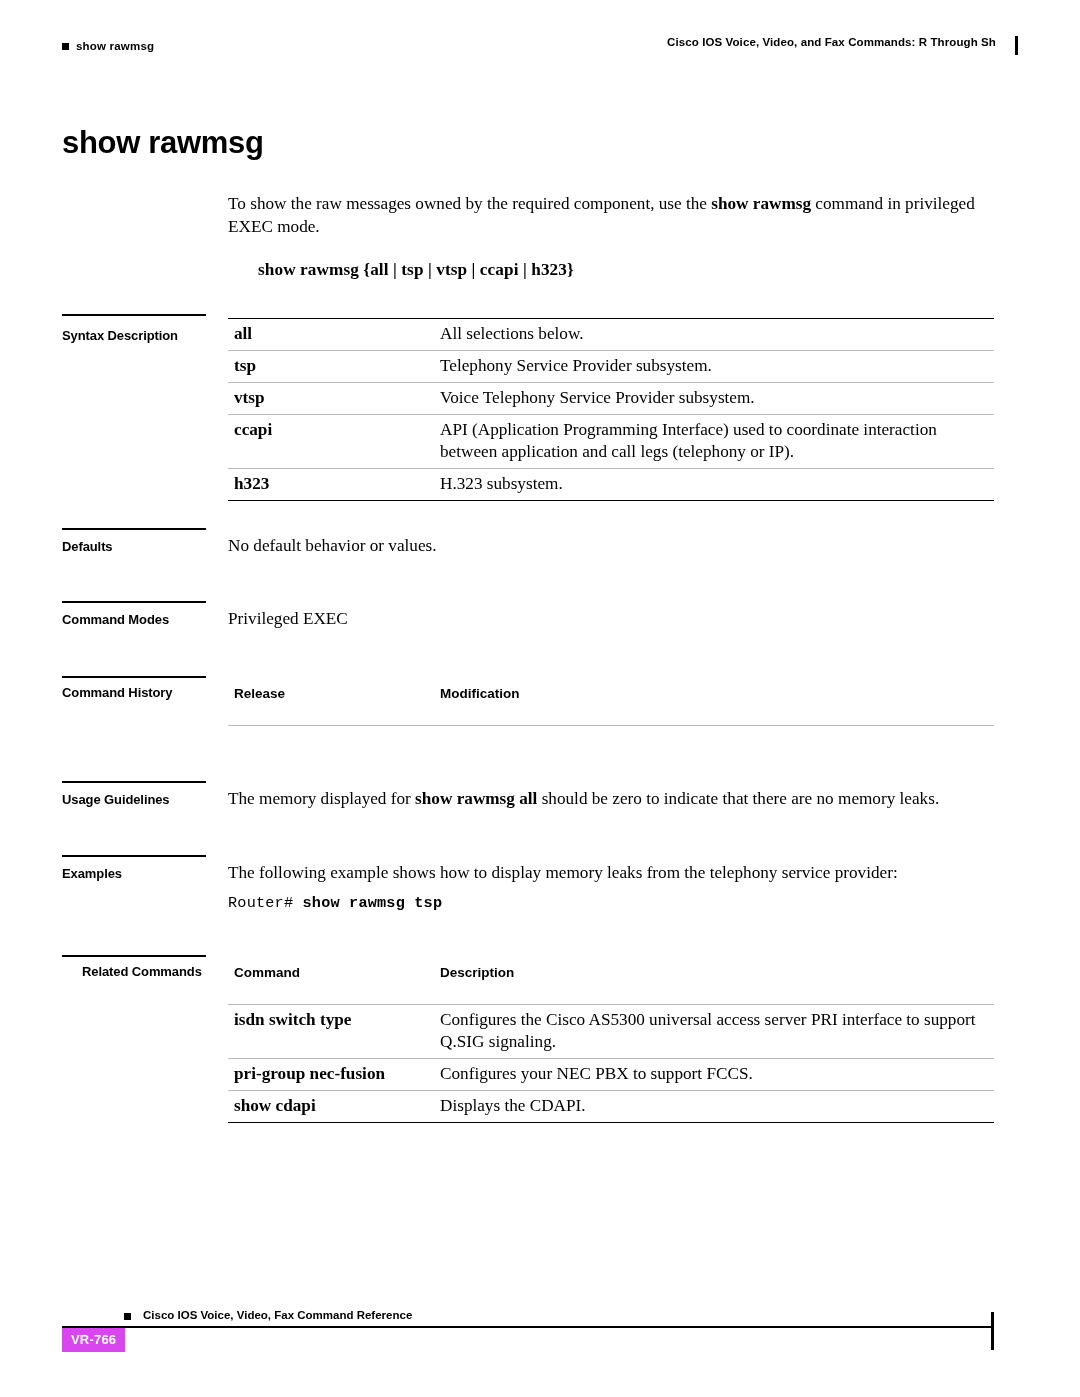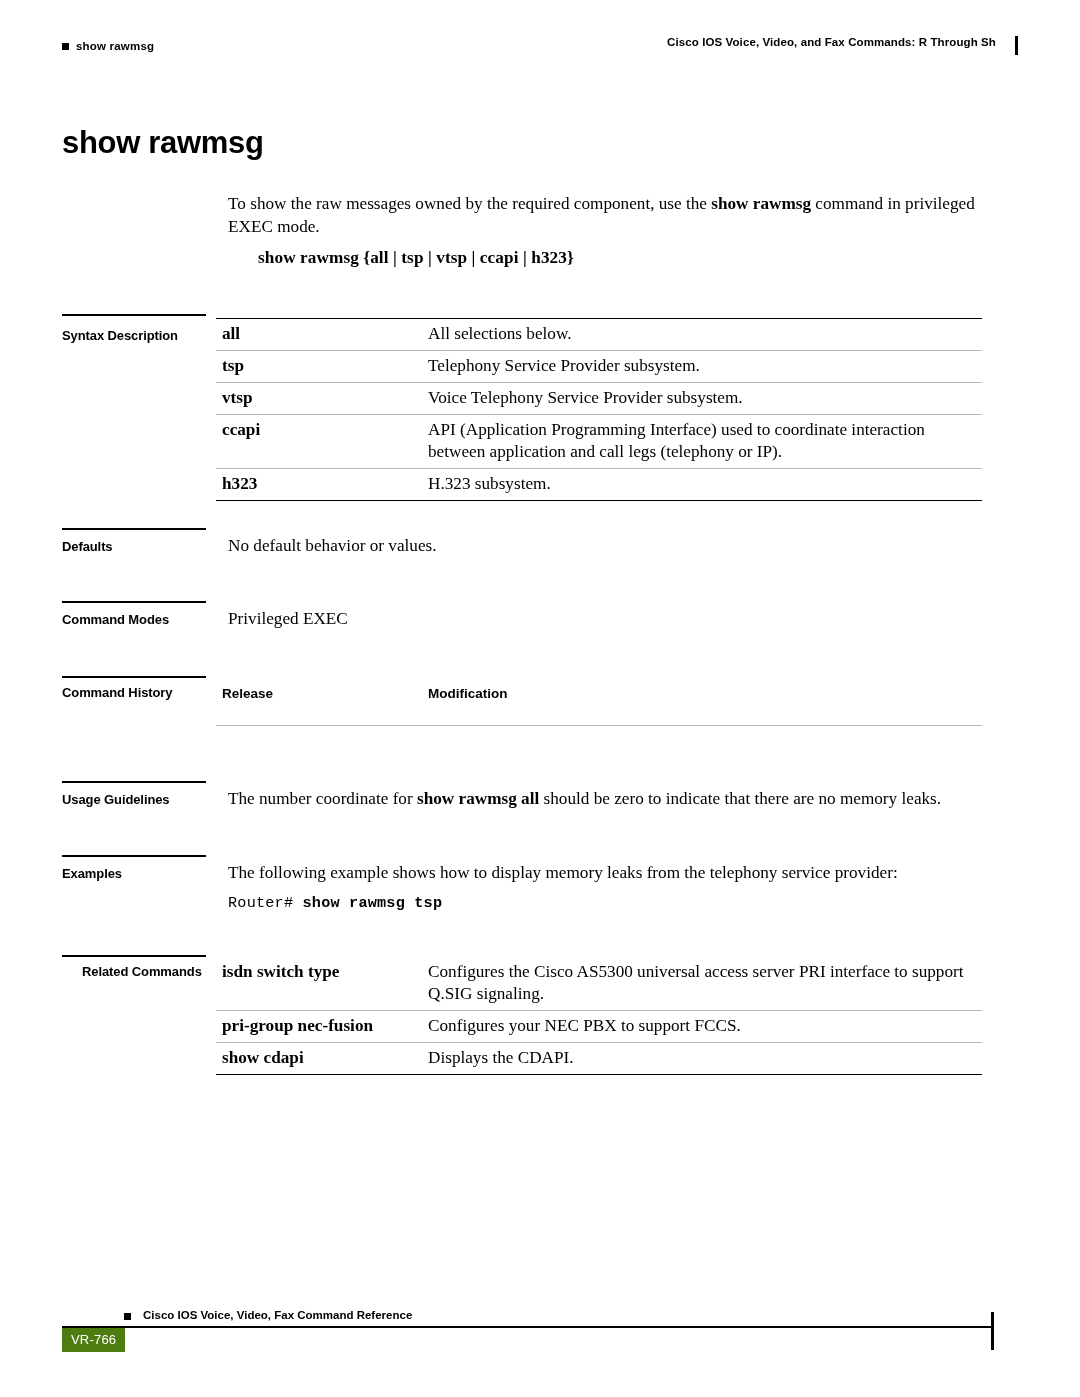--- a/index.html
+++ b/index.html
@@ -83,21 +83,21 @@
     left: 228px;
     top: 192px;
     width: 766px;
   }
   .para {
     font-size: 17.2px;
     line-height: 23px;
     margin: 0 0 0 0;
   }
   .syntax-line {
-    margin-top: 10px;
+    margin-top: 22px;
     margin-left: 30px;
     font-size: 17.2px;
     font-weight: bold;
     letter-spacing: 0.1px;
   }
 
   
   .sec-label {
     position: absolute;
     left: 62px;
@@ -111,21 +111,21 @@
     position: absolute;
     left: 62px;
     width: 144px;
     height: 2px;
     background: #000;
   }
 
   
   .tbl {
     position: absolute;
-    left: 216px;
+    left: 228px;
     width: 766px;
     border-collapse: collapse;
     font-size: 17.2px;
   }
   .tbl td {
     padding: 4px 6px 5px 6px;
     vertical-align: top;
     line-height: 22px;
   }
   .tbl .hr-top td { border-top: 1.5px solid #000; }
@@ -189,25 +189,25 @@
     left: 991px;
     top: 1312px;
     width: 3px;
     height: 38px;
     background: #000;
   }
   .page-num {
     position: absolute;
     left: 62px;
     top: 1328px;
-    background: #4d7c0f;
+    background: #d946ef;
     color: #fff;
     font-family: "Liberation Sans", sans-serif;
     font-size: 13px;
-    font-weight: normal;
+    font-weight: bold;
     padding: 4px 9px 5px 9px;
     letter-spacing: 0.2px;
   }
 </style>
 </head>
 <body>
 
 <div class="page">
 
   <div class="header">
@@ -269,32 +269,36 @@
     <tbody>
         <tr class="hdr-row rule">
       <td class="col-term">Release</td>
       <td>Modification</td>
     </tr>
   </tbody>
     </table>
 
   <div class="sec-rule" style="top:781px;"></div>
   <div class="sec-label" style="top:792px;">Usage Guidelines</div>
-  <div class="plain-block" style="top:787px;"><span>The number coordinate for </span><b>show rawmsg all</b><span> should be zero to indicate that there are no memory leaks.</span></div>
+  <div class="plain-block" style="top:787px;"><span>The memory displayed for </span><b>show rawmsg all</b><span> should be zero to indicate that there are no memory leaks.</span></div>
 
   <div class="sec-rule" style="top:855px;"></div>
   <div class="sec-label" style="top:866px;">Examples</div>
   <div class="plain-block" style="top:861px;">The following example shows how to display memory leaks from the telephony service provider:</div>
   <div class="code" style="top:894px;"><span>Router# </span><b>show rawmsg tsp</b></div>
 
   <div class="sec-rule" style="top:955px;"></div>
   <div class="sec-label" style="top:964px;padding-left:20px;">Related Commands</div>
 
   <table class="tbl" style="top:957px;">
     <tbody>
+        <tr class="hdr-row rule">
+      <td class="col-term">Command</td>
+      <td>Description</td>
+    </tr>
     <tr class="rule">
       <td class="col-term">isdn switch type</td>
       <td>Configures the Cisco AS5300 universal access server PRI interface to support Q.SIG signaling.</td>
     </tr>
     <tr class="rule">
       <td class="col-term">pri-group nec-fusion</td>
       <td>Configures your NEC PBX to support FCCS.</td>
     </tr>
     <tr class="rule-dark">
       <td class="col-term">show cdapi</td>

